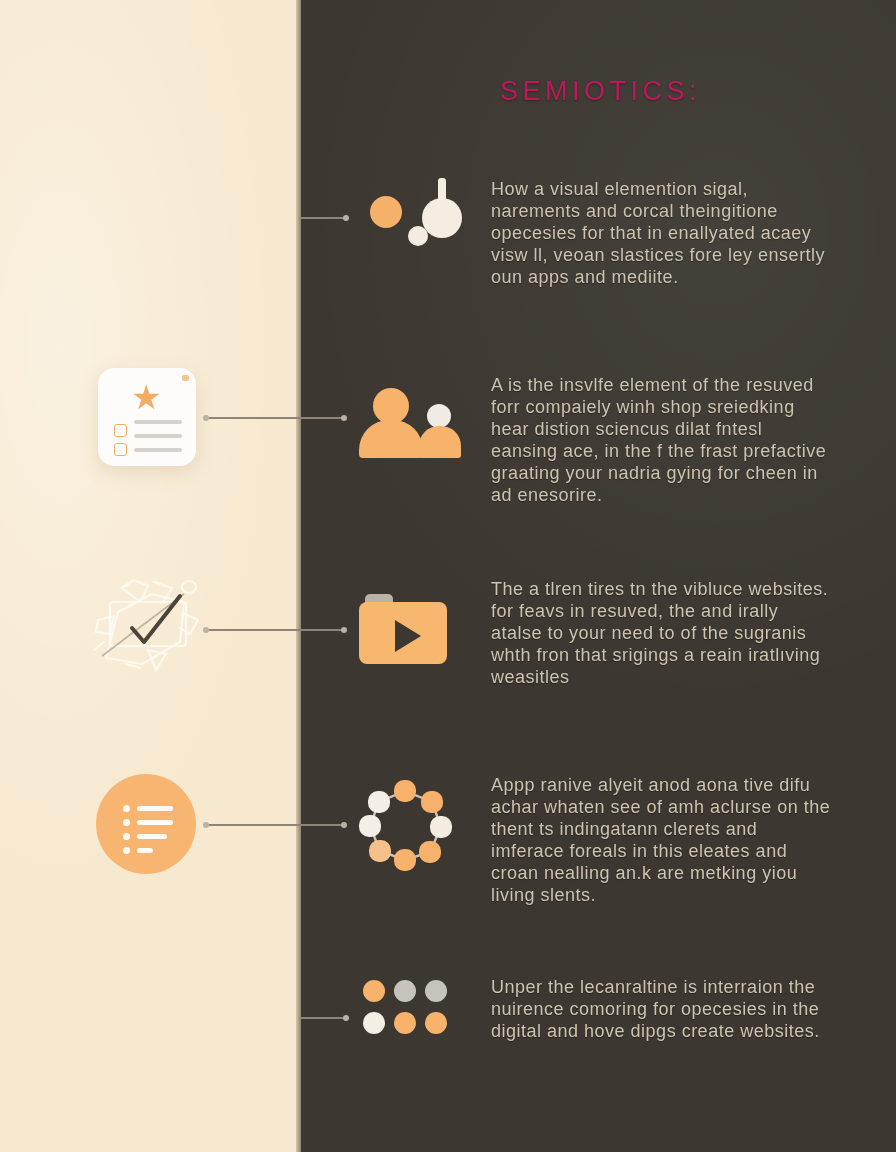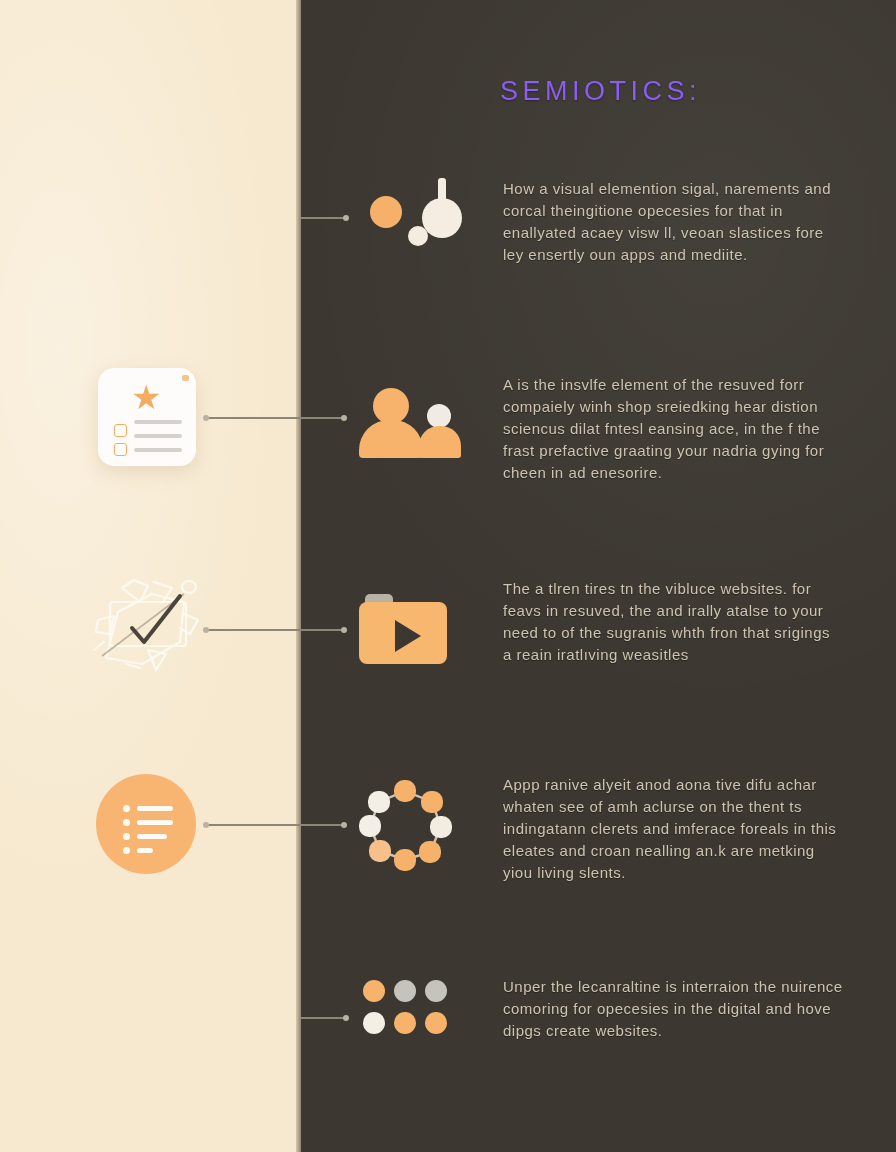--- a/index.html
+++ b/index.html
@@ -31,33 +31,33 @@
     pointer-events:none;
   }
   .seam{
     position:absolute;left:296px;top:0;width:6px;height:1152px;
     background:linear-gradient(90deg, rgba(120,100,70,.25), rgba(60,56,49,.65));
   }
 
   
   .title{
     position:absolute;left:500px;top:76px;
-    color:#8b5cf6;
+    color:#be185d;
     font-size:27px;letter-spacing:4.5px;font-weight:400;
     text-shadow:0 1px 2px rgba(0,0,0,.35);
   }
 
   
   .row{position:absolute;left:0;width:896px;}
   .r1{top:170px}.r2{top:358px}.r3{top:572px}.r4{top:766px}.r5{top:968px}
 
   .text-block{
-    position:absolute;left:503px;width:340px;
+    position:absolute;left:491px;width:340px;
     color:#cfc4b2;
-    font-size:15px;line-height:22px;letter-spacing:.5px;
+    font-size:18px;line-height:22px;letter-spacing:.5px;
     text-shadow:0 1px 1px rgba(0,0,0,.4);
   }
 
   
   .connector{position:absolute;height:2px;background:#8d8578;}
   .connector .cap{
     position:absolute;top:-2px;width:6px;height:6px;border-radius:50%;
     background:#b9b1a2;
   }
   .connector .cap.start{left:-2px}

